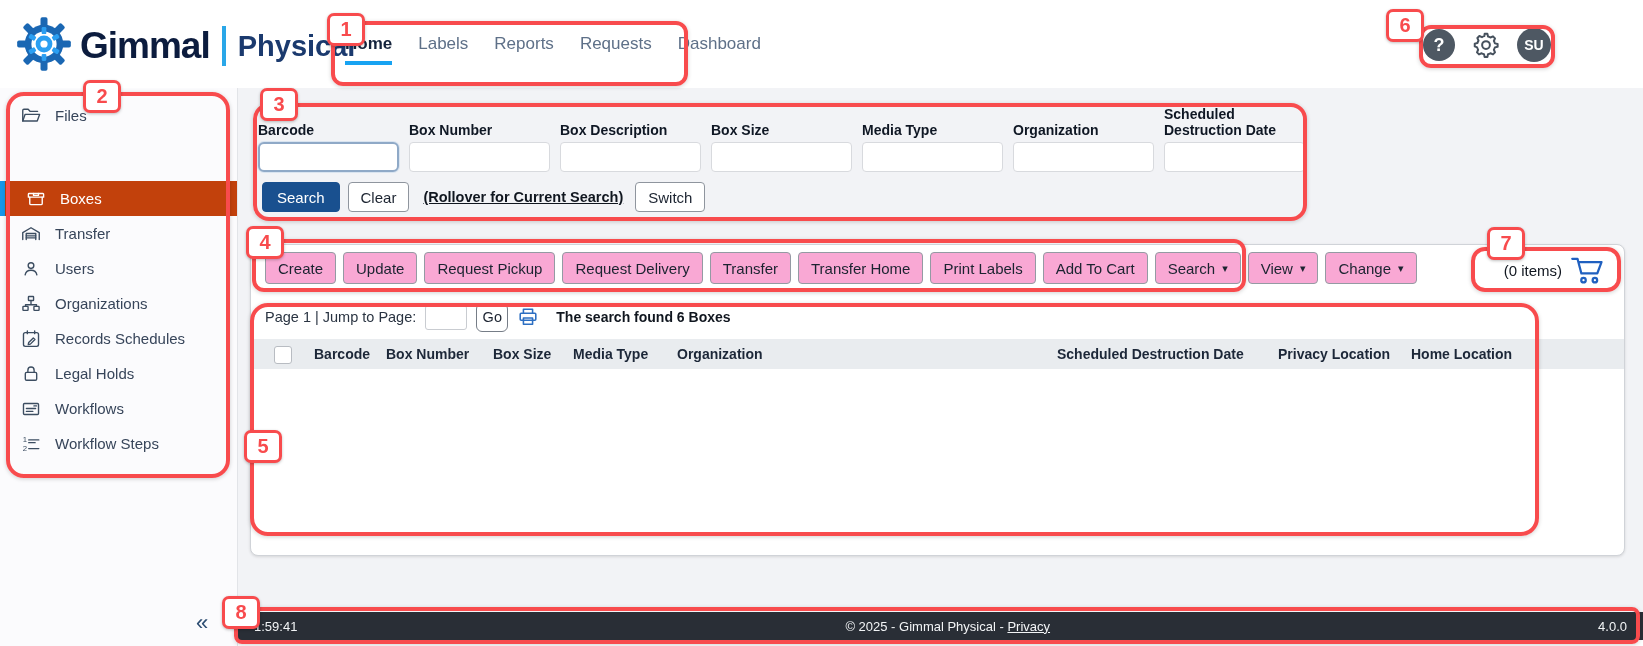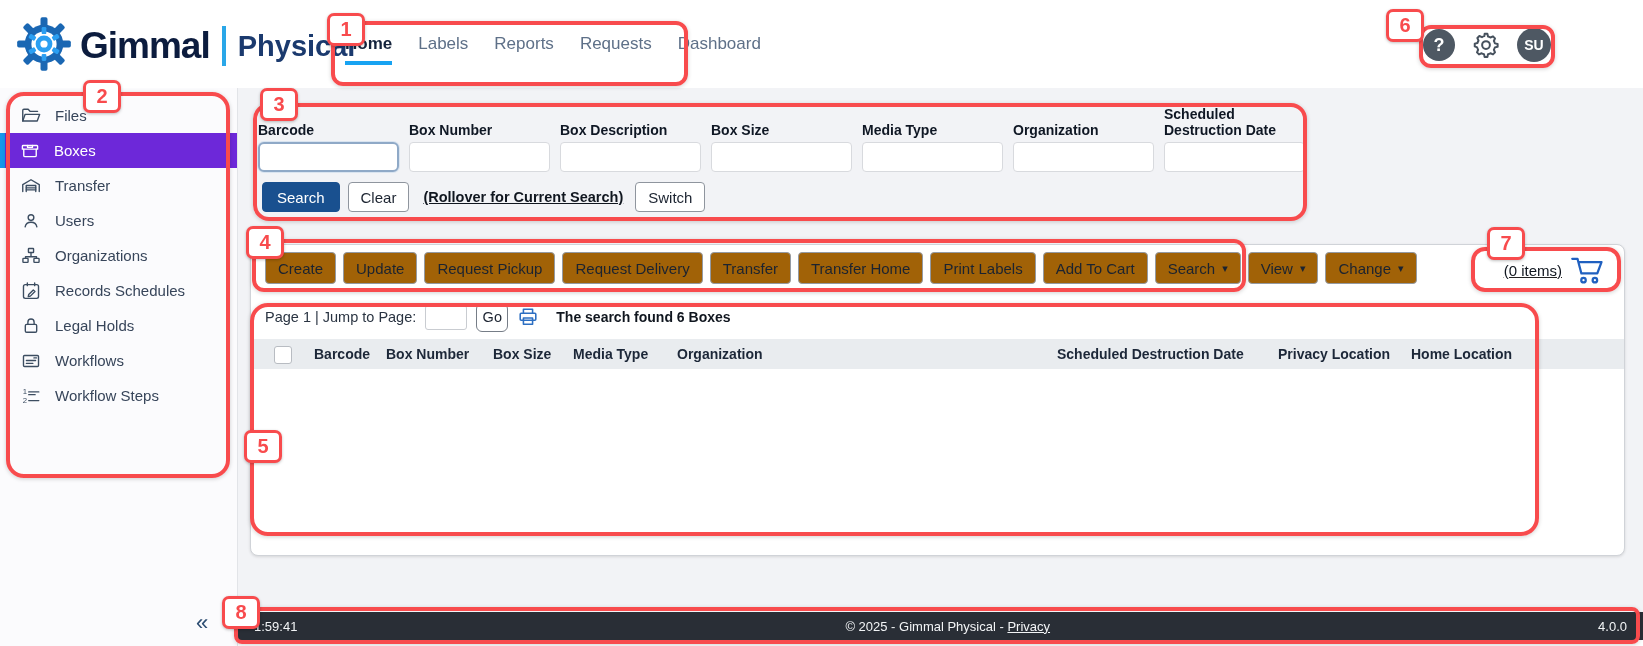--- a/index.html
+++ b/index.html
@@ -20,21 +20,21 @@
   .circ{width:32px;height:32px;border-radius:50%;background:#4e5863;color:#fff;display:flex;
         align-items:center;justify-content:center;font-weight:bold;}
   .circ.help{font-size:18px;}
   .circ.avatar{width:34px;height:34px;font-size:14px;}
 
   
   .sidebar{position:absolute;left:0;top:88px;width:238px;height:558px;background:#fbfbfd;
            border-right:1px solid #e2e4e8;padding-top:10px;box-sizing:border-box;}
   .s-item{height:35px;display:flex;align-items:center;padding-left:20px;color:#37455a;font-size:15px;cursor:pointer;}
   .s-item .s-icon{width:22px;height:22px;margin-right:13px;color:#3c4d61;display:flex;align-items:center;}
-  .s-item.selected{background:#6d28d9;color:#fff;border-left:5px solid #1697ea;padding-left:14px;}
+  .s-item.selected{background:#c2410c;color:#fff;border-left:5px solid #1697ea;padding-left:20px;margin-top:48px;}
   .s-item.selected .s-icon{color:#fff;}
   .collapse{position:absolute;left:196px;top:522px;font-size:22px;color:#2d4d72;cursor:pointer;}
 
   
   .content{position:absolute;left:238px;top:88px;width:1405px;height:524px;background:#f2f3f6;}
   .search-fields{position:absolute;left:258px;top:104px;display:flex;gap:10px;}
   .sf{width:141px;display:flex;flex-direction:column;}
   .sf-label{min-height:34px;display:flex;align-items:flex-end;font-size:14px;font-weight:bold;color:#0f1724;line-height:1.15;padding-bottom:4px;}
   .sf-input{height:30px;background:#fff;border:1px solid #d8dade;border-radius:4px;box-sizing:border-box;
             font-size:14px;padding:0 6px;font-family:"Liberation Sans",sans-serif;}
@@ -42,25 +42,25 @@
   .search-btns{position:absolute;left:262px;top:182px;display:flex;align-items:center;}
   .btn{height:30px;border-radius:4px;border:1px solid #8f959e;background:#fff;color:#1b2330;
        font-size:15px;padding:0 12px;font-family:"Liberation Sans",sans-serif;cursor:pointer;}
   .btn.primary{background:#19508f;border-color:#19508f;color:#fff;padding:0 14px;}
   .rollover{font-size:14.5px;font-weight:bold;color:#10161f;text-decoration:underline;margin:0 12px 0 14px;cursor:pointer;}
 
   
   .card{position:absolute;left:250px;top:244px;width:1375px;height:312px;background:#fff;
         border:1px solid #d0d3d8;border-radius:8px;box-shadow:0 1px 3px rgba(0,0,0,.12);box-sizing:border-box;}
   .action-row{position:absolute;left:14px;top:7px;display:flex;gap:7px;}
-  .abtn{height:32px;border-radius:4px;border:1px solid #949aa3;background:#a16207;color:#1b2330;
+  .abtn{height:32px;border-radius:4px;border:1px solid #949aa3;background:#f9a8d4;color:#1b2330;
         font-size:15px;padding:0 12px;display:flex;align-items:center;gap:7px;cursor:pointer;
         font-family:"Liberation Sans",sans-serif;}
   .caret{font-size:11px;color:#1b2330;}
-  .cart{position:absolute;right:18px;top:10px;display:flex;align-items:center;gap:8px;cursor:pointer;text-decoration:underline;}
+  .cart{position:absolute;right:18px;top:10px;display:flex;align-items:center;gap:8px;cursor:pointer;}
   .cart-count{font-size:15px;color:#10161f;}
   .paging-row{position:absolute;left:14px;top:57px;display:flex;align-items:center;gap:9px;height:30px;}
   .page-label{font-size:14.5px;color:#2a3442;}
   .jump-input{width:42px;height:25px;border:1px solid #c9ccd1;border-radius:3px;box-sizing:border-box;}
   .go-btn{width:30px;height:27px;border:1.5px solid #767d87;border-radius:6px;background:#fff;
           font-size:14.5px;color:#1b2330;display:flex;align-items:center;justify-content:center;cursor:pointer;}
   .summary{font-size:14px;font-weight:bold;color:#10161f;margin-left:8px;}
   .thead{position:absolute;left:0;right:0;top:94px;height:30px;background:#e9ecef;}
   .th{position:absolute;top:0;height:30px;display:flex;align-items:center;font-size:14px;font-weight:bold;color:#1c2738;}
   .chk{position:absolute;left:23px;top:7px;width:16px;height:16px;background:#fff;border:1px solid #b8bcc2;border-radius:3px;cursor:pointer;}

